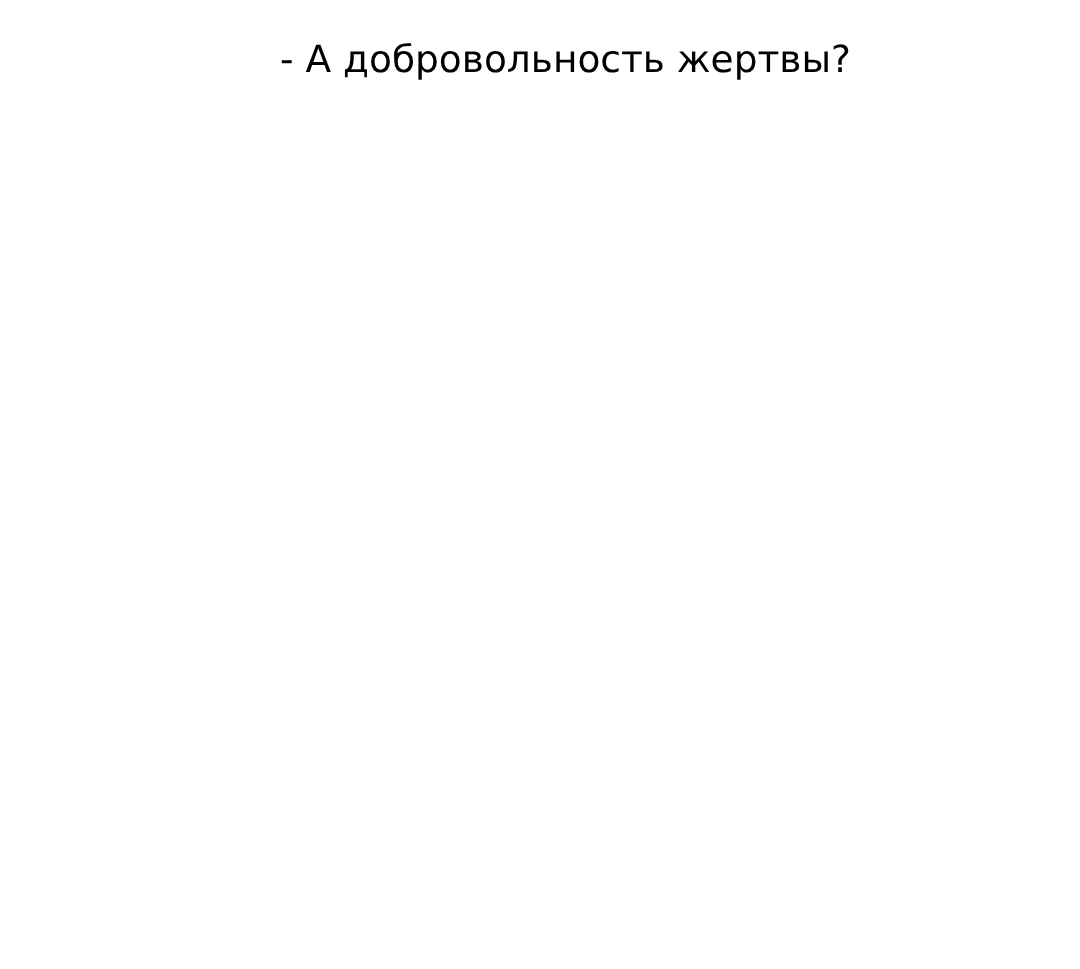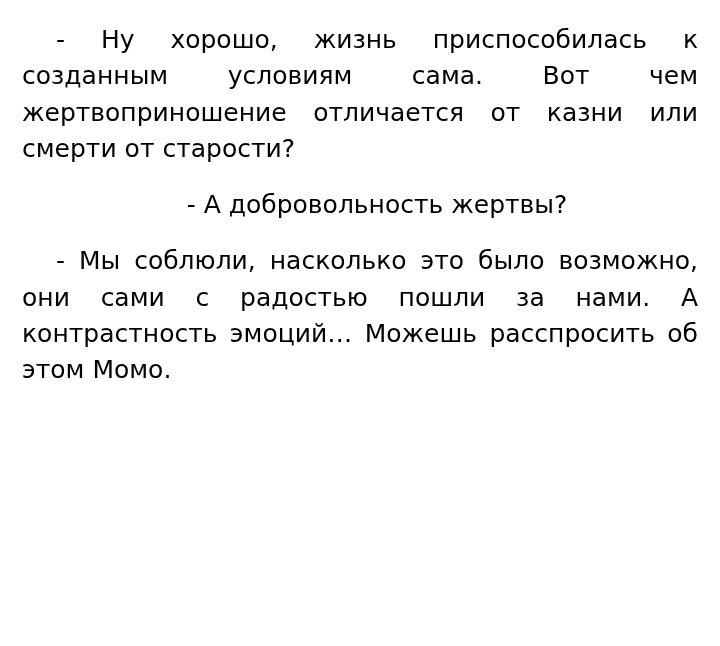--- a/index.html
+++ b/index.html
@@ -37,16 +37,14 @@
   }
   
   .paragraph.short {
     text-align: center;
   }
 </style>
 </head>
 <body>
 
 <div class="page">
-  <p class="paragraph">- Ну хорошо, жизнь приспособилась к созданным условиям сама. Вот чем жертвоприношение отличается от казни или смерти от старости?</p>
   <p class="paragraph short">- А добровольность жертвы?</p>
-  <p class="paragraph">- Мы соблюли, насколько это было возможно, они сами с радостью пошли за нами. А контрастность эмоций… Можешь расспросить об этом Момо.</p>
 </div>
 
 </body></html>

